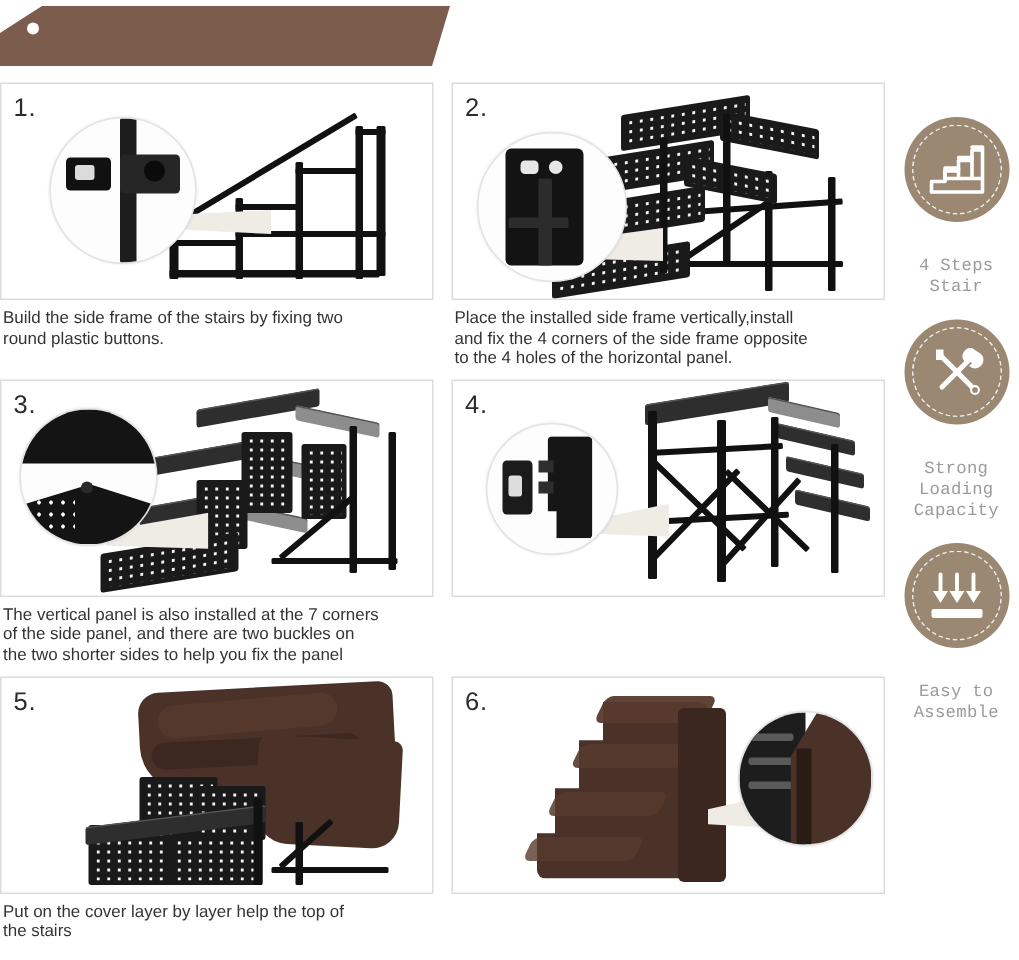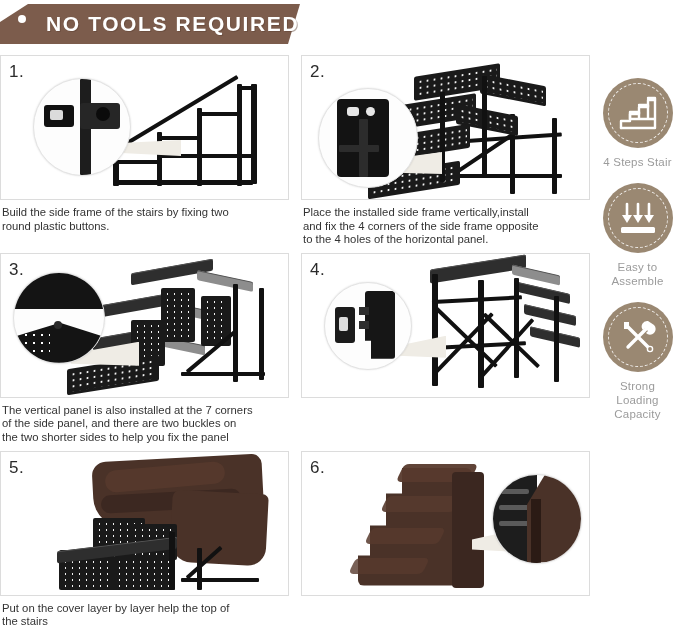--- a/index.html
+++ b/index.html
@@ -75,32 +75,31 @@
   .disc{
     position:relative;width:70px;height:70px;margin:0 auto;border-radius:50%;
     background:#9a8872;
   }
   .disc::after{
     content:"";position:absolute;inset:5px;border-radius:50%;
     border:1px dashed #ffffff;opacity:.85;
   }
   .disc-in{position:absolute;inset:0;display:flex;align-items:center;justify-content:center;}
   .badge-label{
-    margin-top:7px;font-size:11.5px;line-height:14px;color:#9b9b9b;
-    white-space:pre-line;letter-spacing:.2px;
+    margin-top:23px;font-size:11.5px;line-height:14px;color:#9b9b9b;
+    white-space:pre-line;letter-spacing:.2px;font-family:Liberation Mono, monospace;
   }
 </style>
 </head>
 <body>
 
 <div class="banner-wrap">
   <div class="banner-shadow"></div>
   <div class="banner"></div>
   <div class="banner-hole"></div>
-  <div class="banner-text">NO TOOLS REQUIRED</div>
 </div>
 
 <div class="grid">
 
   <div class="row">
 
     <div class="cell">
       <div class="panel">
         <div class="step-num">1.</div>
         <div class="scene">
@@ -352,20 +351,39 @@
   <div class="badge">
     <div class="disc">
       <div class="disc-in">
         <svg width="40" height="36" viewBox="0 0 40 36">
           <path d="M3 33 H37 V24 H12 V17 H21 M21 17 V24 M21 10 H30 V24 M30 3 H37 V24" fill="none" stroke="#ffffff" stroke-width="2.4" stroke-linejoin="round" stroke-linecap="round"></path>
           <path d="M3 33 V26 H12 V19 H21 V12 H30 V5 H37" fill="none" stroke="#ffffff" stroke-width="2.4" stroke-linejoin="round" stroke-linecap="round"></path>
         </svg>
       </div>
     </div>
     <div class="badge-label">4 Steps Stair</div>
+  </div>
+
+  <div class="badge">
+    <div class="disc">
+      <div class="disc-in">
+        <svg width="42" height="42" viewBox="0 0 42 42">
+          <g stroke="#ffffff" stroke-width="3.4" stroke-linecap="round" fill="none">
+            <line x1="9" y1="9" x2="33" y2="33"></line>
+            <line x1="33" y1="9" x2="11" y2="31"></line>
+          </g>
+          <path d="M7 6 l0 7 l5 0 l0 -7 z" fill="#ffffff"></path>
+          <circle cx="33" cy="33" r="2.6" fill="#9a8872" stroke="#ffffff" stroke-width="1.4"></circle>
+          <path d="M31 5 a5.5 5.5 0 0 0 -5 9 l2 -2 l3 3 l-2 2 a5.5 5.5 0 0 0 8 -8 z" fill="#ffffff"></path>
+        </svg>
+      </div>
+    </div>
+    <div class="badge-label">Strong
+Loading
+Capacity</div>
   </div>
 
   <div class="badge">
     <div class="disc">
       <div class="disc-in">
         <svg width="42" height="38" viewBox="0 0 42 38">
           <g stroke="#ffffff" stroke-width="2.6" stroke-linecap="round" fill="none">
             <line x1="10" y1="5" x2="10" y2="19"></line>
               <line x1="21" y1="5" x2="21" y2="19"></line>
             <line x1="32" y1="5" x2="32" y2="19"></line>
@@ -375,32 +393,13 @@
               <polygon points="21,24 16,16 26,16"></polygon>
             <polygon points="32,24 27,16 37,16"></polygon>
           </g>
           <rect x="4" y="28" width="34" height="6" rx="1.5" fill="#ffffff"></rect>
         </svg>
       </div>
     </div>
     <div class="badge-label">Easy to
 Assemble</div>
   </div>
-
-  <div class="badge">
-    <div class="disc">
-      <div class="disc-in">
-        <svg width="42" height="42" viewBox="0 0 42 42">
-          <g stroke="#ffffff" stroke-width="3.4" stroke-linecap="round" fill="none">
-            <line x1="9" y1="9" x2="33" y2="33"></line>
-            <line x1="33" y1="9" x2="11" y2="31"></line>
-          </g>
-          <path d="M7 6 l0 7 l5 0 l0 -7 z" fill="#ffffff"></path>
-          <circle cx="33" cy="33" r="2.6" fill="#9a8872" stroke="#ffffff" stroke-width="1.4"></circle>
-          <path d="M31 5 a5.5 5.5 0 0 0 -5 9 l2 -2 l3 3 l-2 2 a5.5 5.5 0 0 0 8 -8 z" fill="#ffffff"></path>
-        </svg>
-      </div>
-    </div>
-    <div class="badge-label">Strong
-Loading
-Capacity</div>
-  </div>
 </div>
 
 </body></html>

